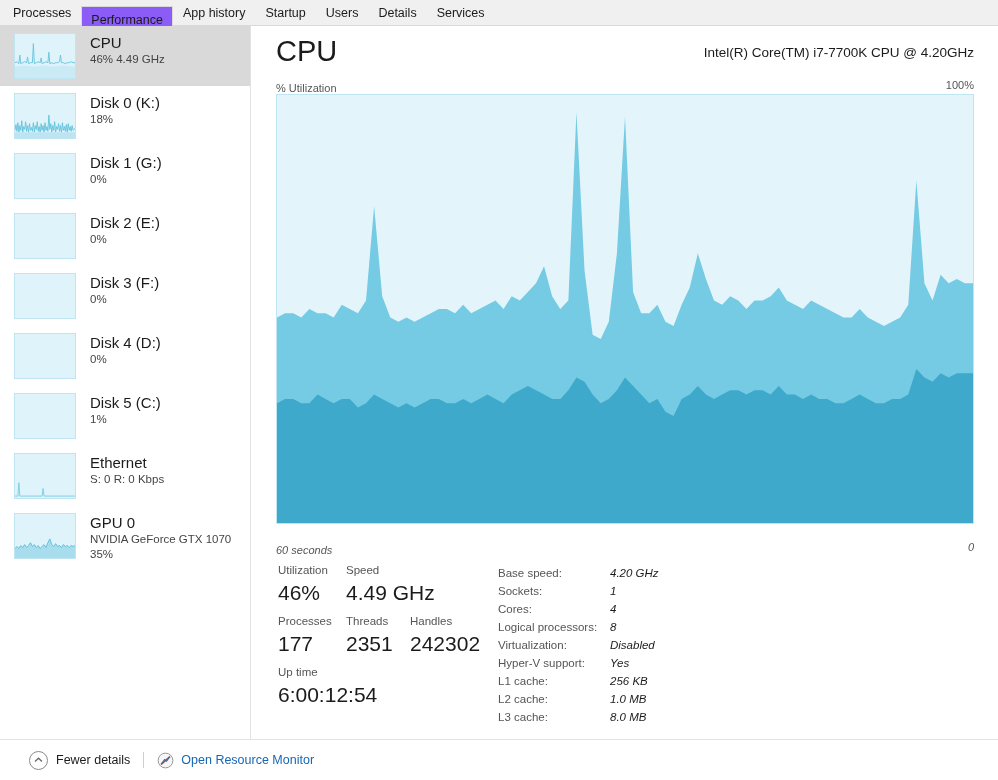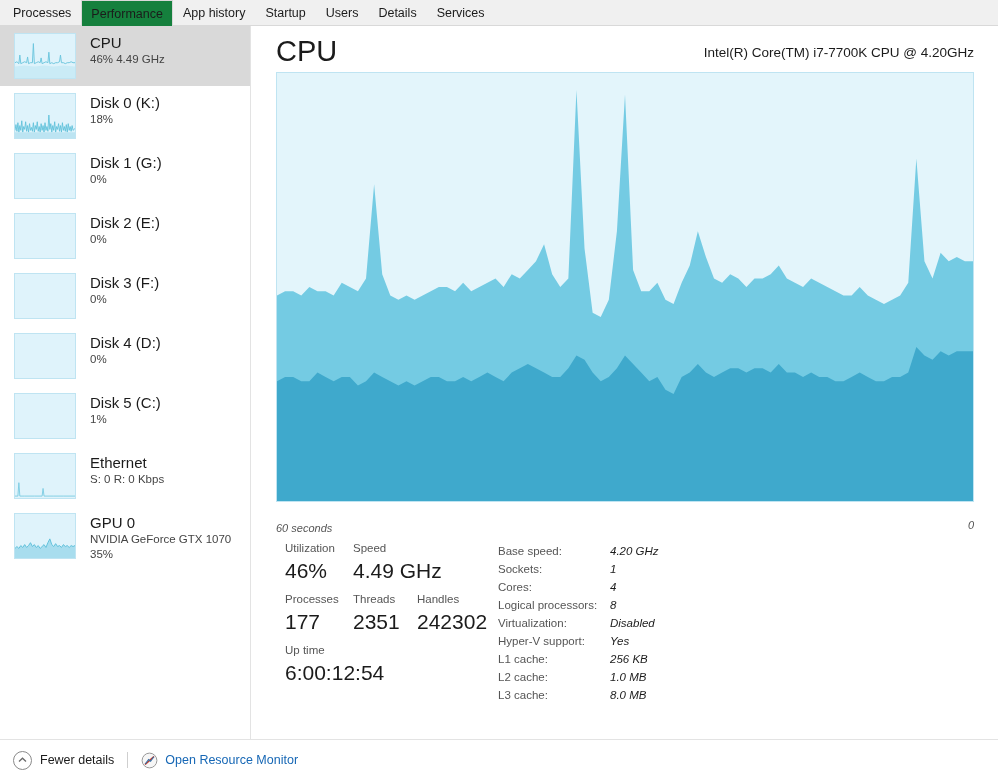--- a/index.html
+++ b/index.html
@@ -22,23 +22,23 @@
   .tab {
     height: 25px; line-height: 25px;
     padding: 0 9px;
     font-size: 12.5px; color: #1b1b1b;
     border: 1px solid transparent;
     border-bottom: none;
     white-space: nowrap;
     cursor: default;
   }
   .tab.active {
-    background: #15803d;
+    background: #8b5cf6;
     border-color: #d9d9d9;
-    height: 26px; line-height: 26px;
+    height: 20px; line-height: 26px;
     position: relative; z-index: 2;
     margin-bottom: -1px;
   }
 
   
   .sidebar {
     position: absolute; top: 26px; left: 0;
     width: 251px; height: 713px;
     background: #ffffff;
     border-right: 1px solid #e3e3e3;
@@ -111,21 +111,21 @@
 
   .axis-row.bottom { margin-top: 16px; font-style: italic; }
 
   
   .stats {
     position: relative;
     margin: 8px 24px 0 24px;
     height: 170px;
   }
   .stats-left {
-    position: absolute; left: 9px; top: 0; width: 225px;
+    position: absolute; left: 2px; top: 0; width: 225px;
   }
   .stat-grid { display: flex; }
   .stat-cell { flex: none; }
   .stat-label {
     font-size: 11.5px; color: #555; line-height: 17px;
     white-space: nowrap;
   }
   .stat-value {
     font-size: 21px; color: #1b1b1b; line-height: 28px;
     white-space: nowrap; font-weight: normal;
@@ -147,21 +147,21 @@
     font-style: italic;
   }
 
   
   .statusbar {
     position: absolute; left: 0; bottom: 0;
     width: 998px; height: 41px;
     background: #ffffff;
     border-top: 1px solid #e3e3e3;
     display: flex; align-items: center;
-    padding-left: 13px;
+    padding-left: 29px;
   }
   .sb-item { display: flex; align-items: center; cursor: default; }
   .chev-circle {
     width: 19px; height: 19px; border-radius: 50%;
     border: 1px solid #8a8a8a;
     display: flex; align-items: center; justify-content: center;
     margin-right: 8px; flex: none;
   }
   .sb-label { font-size: 12.5px; color: #1b1b1b; }
   .sb-sep {
@@ -283,20 +283,24 @@
 
 </div>
 
 <div class="main">
 
   <div class="main-head">
     <div class="main-title">CPU</div>
     <div class="cpu-model">Intel(R) Core(TM) i7-7700K CPU @ 4.20GHz</div>
   </div>
 
+  <div class="axis-row">
+    <span class="axis-left">% Utilization</span>
+    <span class="axis-right">100%</span>
+  </div>
 
   <div class="graph">
     <svg id="cpu-chart" viewBox="0 0 696 428" preserveAspectRatio="none">
         <path d="M0.00 222.56 L8.09 218.28 L16.19 218.28 L24.28 222.56 L32.37 214.00 L40.47 218.28 L48.56 218.28 L56.65 222.56 L64.74 209.72 L72.84 214.00 L80.93 218.28 L89.02 205.44 L97.12 111.28 L105.21 201.16 L113.30 222.56 L121.40 226.84 L129.49 222.56 L137.58 226.84 L145.67 222.56 L153.77 218.28 L161.86 214.00 L169.95 214.00 L178.05 218.28 L186.14 209.72 L194.23 218.28 L202.33 214.00 L210.42 209.72 L218.51 205.44 L226.60 214.00 L234.70 201.16 L242.79 205.44 L250.88 196.88 L258.98 188.32 L267.07 171.20 L275.16 201.16 L283.26 214.00 L291.35 205.44 L299.44 17.12 L307.53 175.48 L315.63 239.68 L323.72 243.96 L331.81 226.84 L339.91 158.36 L348.00 21.40 L356.09 196.88 L364.19 218.28 L372.28 218.28 L380.37 209.72 L388.47 226.84 L396.56 231.12 L404.65 209.72 L412.74 192.60 L420.84 158.36 L428.93 184.04 L437.02 205.44 L445.12 209.72 L453.21 201.16 L461.30 205.44 L469.40 214.00 L477.49 205.44 L485.58 205.44 L493.67 201.16 L501.77 192.60 L509.86 205.44 L517.95 209.72 L526.05 214.00 L534.14 205.44 L542.23 209.72 L550.33 214.00 L558.42 218.28 L566.51 222.56 L574.60 222.56 L582.70 214.00 L590.79 222.56 L598.88 226.84 L606.98 231.12 L615.07 226.84 L623.16 222.56 L631.26 209.72 L639.35 85.60 L647.44 188.32 L655.53 205.44 L663.63 179.76 L671.72 188.32 L679.81 184.04 L687.91 188.32 L696.00 188.32 L696 428 L0 428 Z" fill="#74cbe3"></path>
         <path d="M0.00 308.16 L8.09 303.88 L16.19 303.88 L24.28 308.16 L32.37 308.16 L40.47 299.60 L48.56 303.88 L56.65 308.16 L64.74 303.88 L72.84 303.88 L80.93 312.44 L89.02 308.16 L97.12 299.60 L105.21 303.88 L113.30 308.16 L121.40 312.44 L129.49 308.16 L137.58 312.44 L145.67 308.16 L153.77 303.88 L161.86 303.88 L169.95 308.16 L178.05 308.16 L186.14 303.88 L194.23 308.16 L202.33 303.88 L210.42 299.60 L218.51 303.88 L226.60 308.16 L234.70 299.60 L242.79 295.32 L250.88 291.04 L258.98 295.32 L267.07 299.60 L275.16 303.88 L283.26 303.88 L291.35 295.32 L299.44 282.48 L307.53 286.76 L315.63 299.60 L323.72 308.16 L331.81 303.88 L339.91 295.32 L348.00 282.48 L356.09 291.04 L364.19 299.60 L372.28 308.16 L380.37 303.88 L388.47 316.72 L396.56 321.00 L404.65 303.88 L412.74 299.60 L420.84 291.04 L428.93 299.60 L437.02 303.88 L445.12 299.60 L453.21 295.32 L461.30 295.32 L469.40 299.60 L477.49 295.32 L485.58 295.32 L493.67 299.60 L501.77 291.04 L509.86 299.60 L517.95 299.60 L526.05 303.88 L534.14 299.60 L542.23 303.88 L550.33 303.88 L558.42 308.16 L566.51 308.16 L574.60 303.88 L582.70 299.60 L590.79 303.88 L598.88 308.16 L606.98 308.16 L615.07 303.88 L623.16 303.88 L631.26 299.60 L639.35 273.92 L647.44 282.48 L655.53 286.76 L663.63 278.20 L671.72 282.48 L679.81 278.20 L687.91 278.20 L696.00 278.20 L696 428 L0 428 Z" fill="#3fa9cc"></path>
       </svg>
   </div>
 
   <div class="axis-row bottom">
     <span class="axis-left">60 seconds</span>

